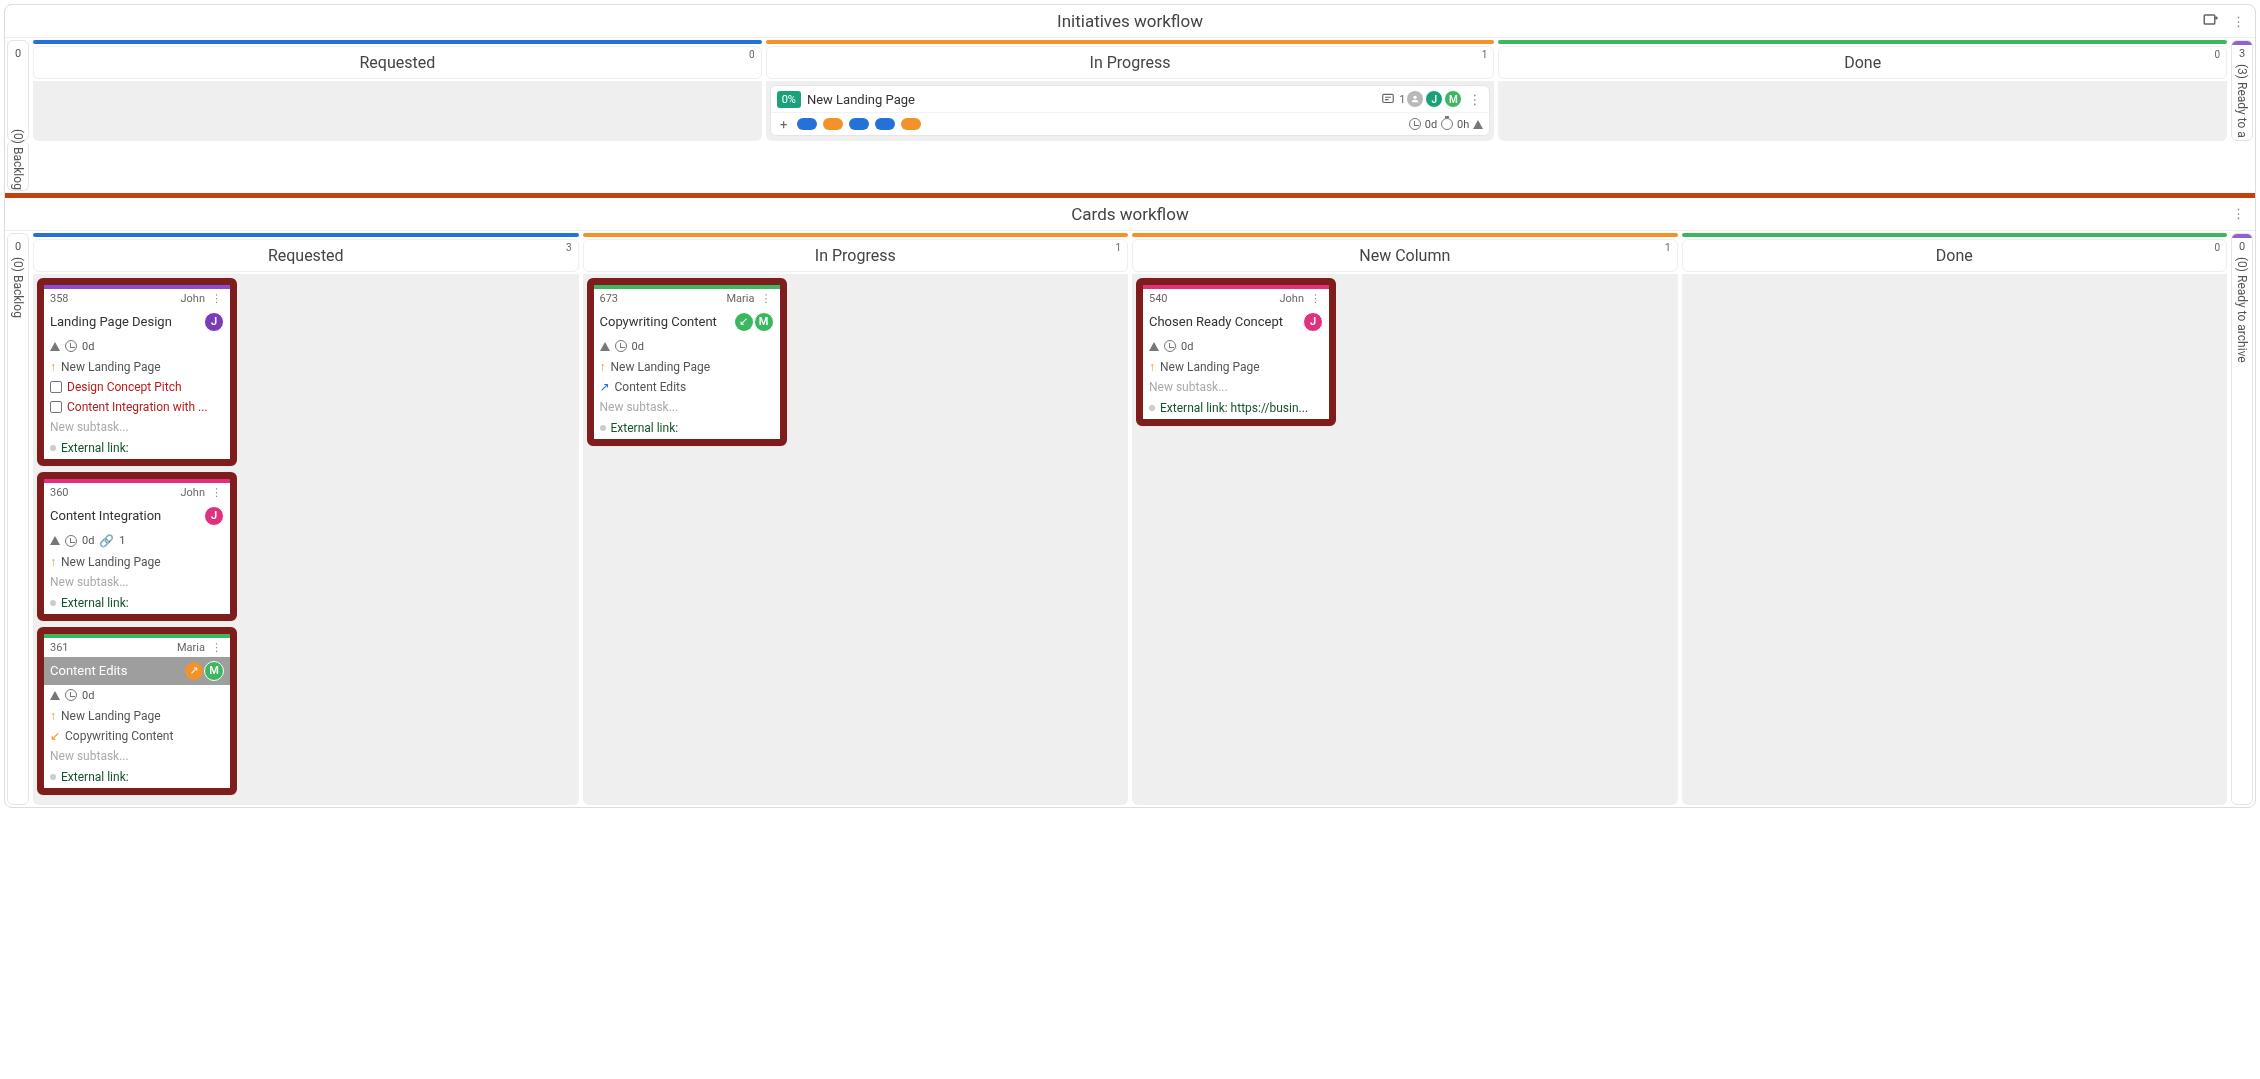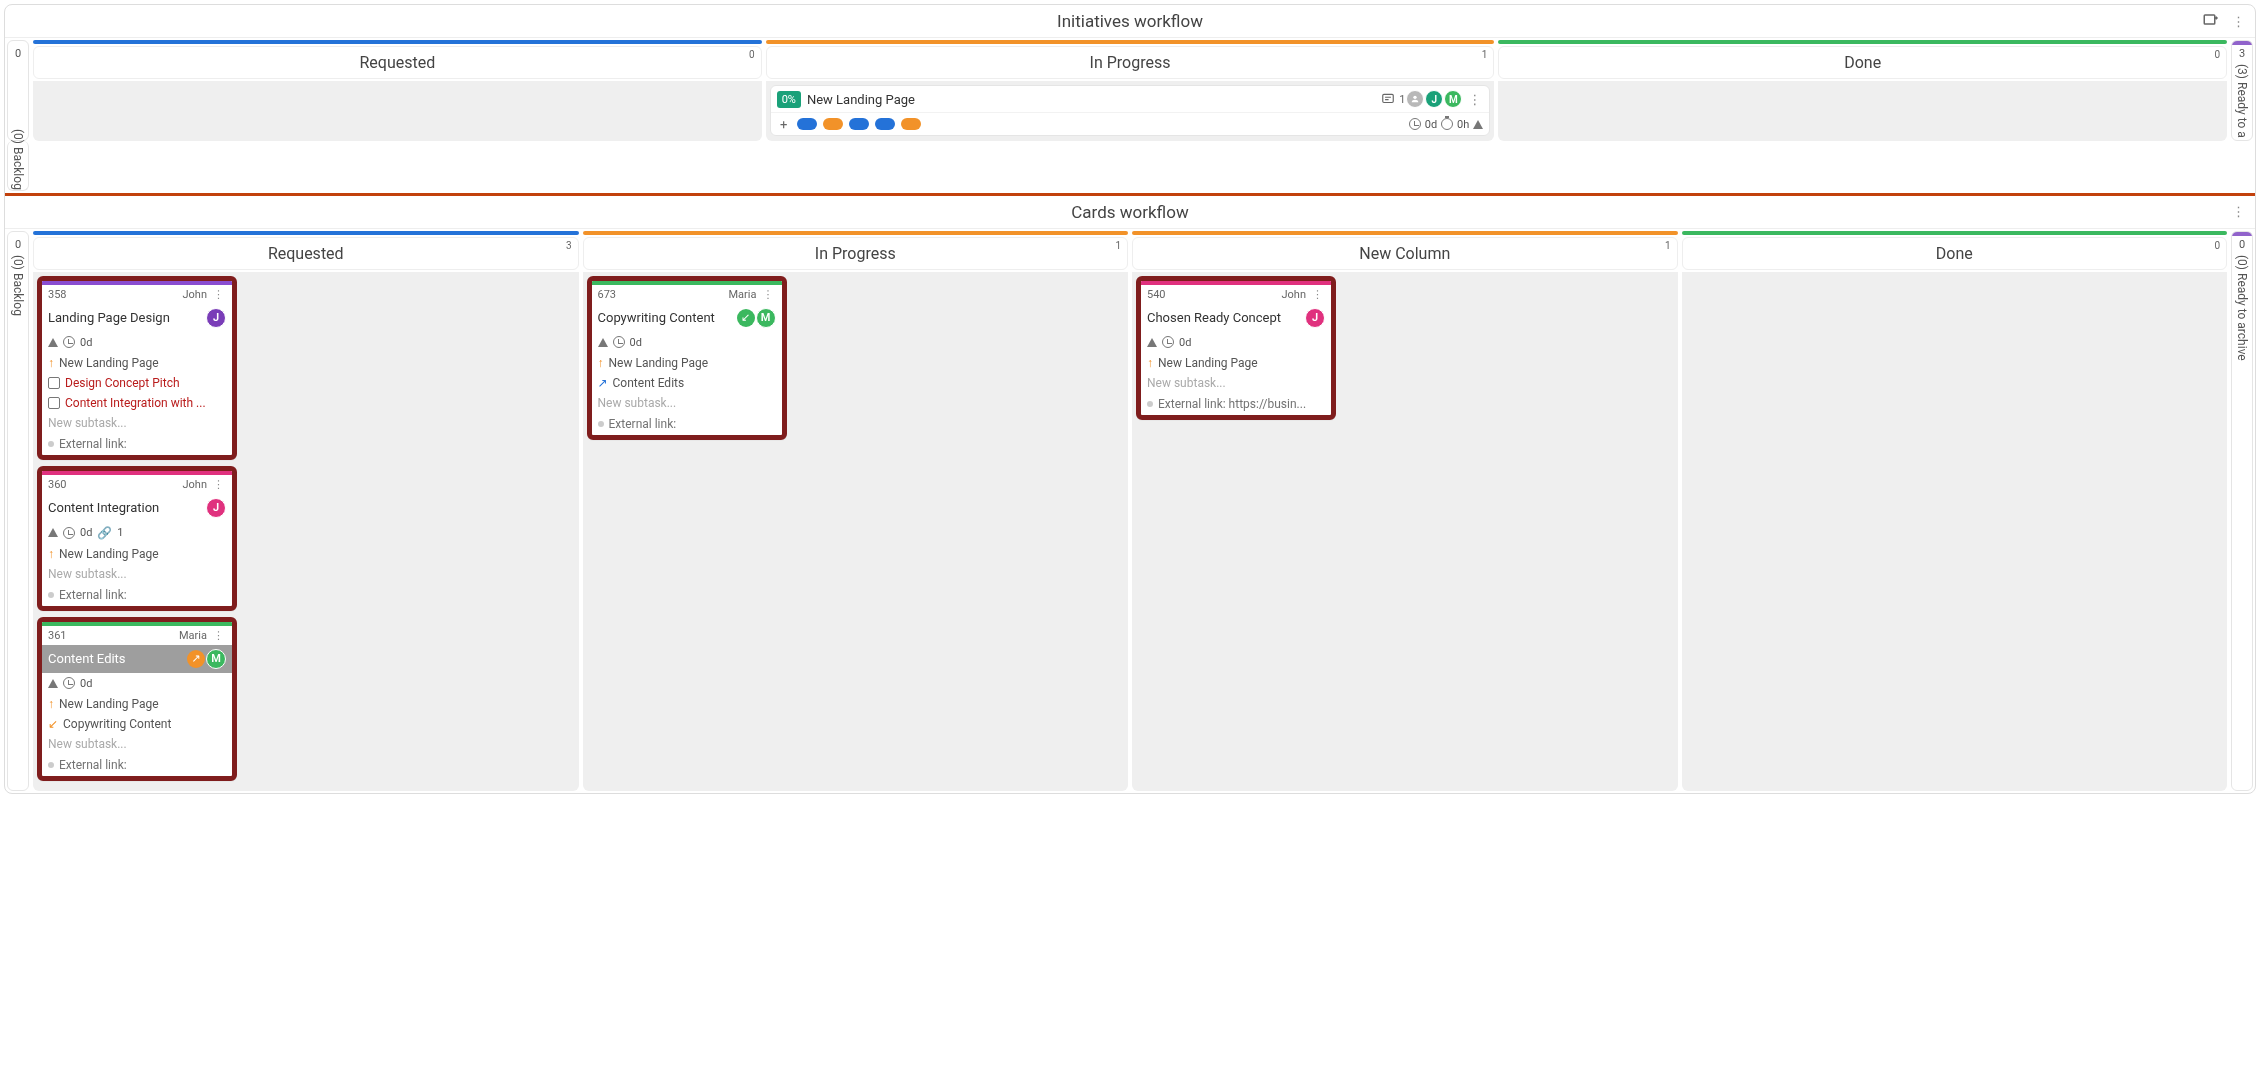--- a/index.html
+++ b/index.html
@@ -44,21 +44,21 @@
 .av-purple { background: #7a3db8; }
 .av-pink { background: #e0317e; }
 .init-row2 { display: flex; align-items: center; padding: 4px 6px; gap: 6px; border-top: 1px solid #f2f2f2; }
 .plus-btn { width: 14px; height: 14px; display: inline-flex; align-items: center; justify-content: center; color: #666; }
 .pill { width: 20px; height: 12px; border-radius: 6px; }
 .p-blue { background: #2472d8; }
 .p-orange { background: #f29229; }
 .init-row2-right { margin-left: auto; display: flex; align-items: center; gap: 4px; font-size: 11px; color: #555; }
 
 
-.card { background: #fff; border: 5px solid #7f1d1d; border-radius: 6px; margin-bottom: 6px; overflow: hidden; width: 200px; box-shadow: 0 1px 1px rgba(0,0,0,0.03); }
+.card { background: #fff; border: 7px solid #7f1d1d; border-radius: 6px; margin-bottom: 6px; overflow: hidden; width: 200px; box-shadow: 0 1px 1px rgba(0,0,0,0.03); }
 .card-bar { height: 4px; }
 .cbar-purple { background: #8a4dd1; }
 .cbar-green { background: #3bb85f; }
 .cbar-pink { background: #e0317e; }
 .card-head { display: flex; align-items: center; padding: 3px 6px; font-size: 11px; color: #666; }
 .card-id { }
 .card-owner { margin-left: auto; margin-right: 4px; }
 .dots { color: #888; cursor: pointer; padding: 0 2px; }
 .card-title-row { display: flex; align-items: center; padding: 4px 6px; gap: 4px; }
 .card-title { flex: 1; font-size: 13px; color: #333; }
@@ -66,21 +66,21 @@
 .card-title-row.selected { background: #9e9e9e; color: #fff; }
 .card-title-row.selected .card-title { color: #fff; }
 .card-meta { display: flex; align-items: center; gap: 5px; padding: 4px 6px; font-size: 11px; color: #555; }
 .card-link { display: flex; align-items: center; gap: 5px; padding: 3px 6px; font-size: 12px; color: #555; }
 .arrow-up { color: #f29229; }
 .arrow-down { color: #2472d8; }
 .arrow-downleft { color: #f29229; }
 .card-sub { display: flex; align-items: center; gap: 5px; padding: 3px 6px; font-size: 12px; color: #b91c1c; }
 .chk { width: 12px; height: 12px; border: 1.5px solid #777; border-radius: 2px; display: inline-block; }
 .card-input { padding: 3px 6px; font-size: 12px; color: #aaa; font-style: normal; }
-.card-ext { padding: 4px 6px; font-size: 12px; color: #737373; display: flex; align-items: center; gap: 5px; }
+.card-ext { padding: 4px 6px; font-size: 12px; color: #14532d; display: flex; align-items: center; gap: 5px; }
 .dot-grey { width: 6px; height: 6px; background: #ccc; border-radius: 50%; display: inline-block; }
 
 .tri { width:0;height:0;border-left:5px solid transparent;border-right:5px solid transparent;border-bottom:9px solid #777; display:inline-block; }
 .clock { width:12px;height:12px;border:1.5px solid #777;border-radius:50%;position:relative;display:inline-block; }
 .clock::after { content:'';position:absolute;width:4px;height:4px;border-left:1.5px solid #777;border-bottom:1.5px solid #777;top:2px;left:4px; }
 .stopwatch { width:12px;height:12px;border:1.5px solid #777;border-radius:50%;position:relative;display:inline-block; }
 .stopwatch::before { content:'';position:absolute;width:4px;height:1.5px;background:#777;top:-3px;left:3px; }
 .clip { display:inline-block; font-size:12px; color:#777; }
 
 .arrow-circ { width:18px;height:18px;border-radius:50%;display:inline-flex;align-items:center;justify-content:center;color:#fff;font-size:11px; }
@@ -189,21 +189,21 @@
     </div>
   </div>
   <div class="lane-row" style="margin-top:-2px">
     <div class="vtab" style="border-top:none;margin-top:0">
       <span class="vlabel" style="margin-top:-18px">(0) Backlog</span>
     </div>
     <div style="flex:1"></div>
     <div style="width:22px"></div>
   </div>
 
-  <div class="workflow-header" style="border-top:3px solid #c2410c">
+  <div class="workflow-header" style="border-top:5px solid #c2410c">
     <span class="workflow-title">Cards workflow</span>
     <div class="hdr-actions">
       <span class="dots">⋮</span>
     </div>
   </div>
 
   <div class="lane-row" style="min-height:520px">
     <div class="vtab">
       <span class="count">0</span>
       <span class="vlabel">(0) Backlog</span>

